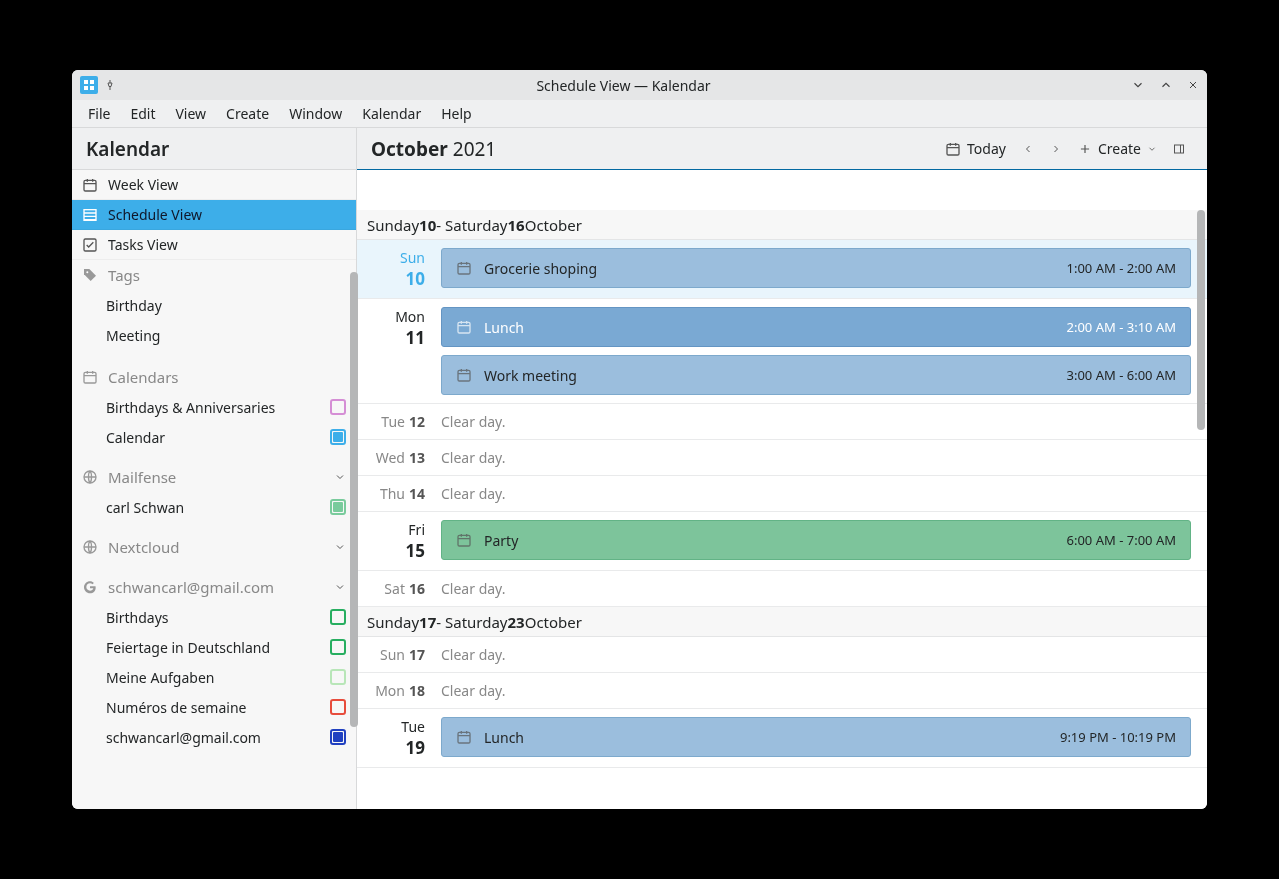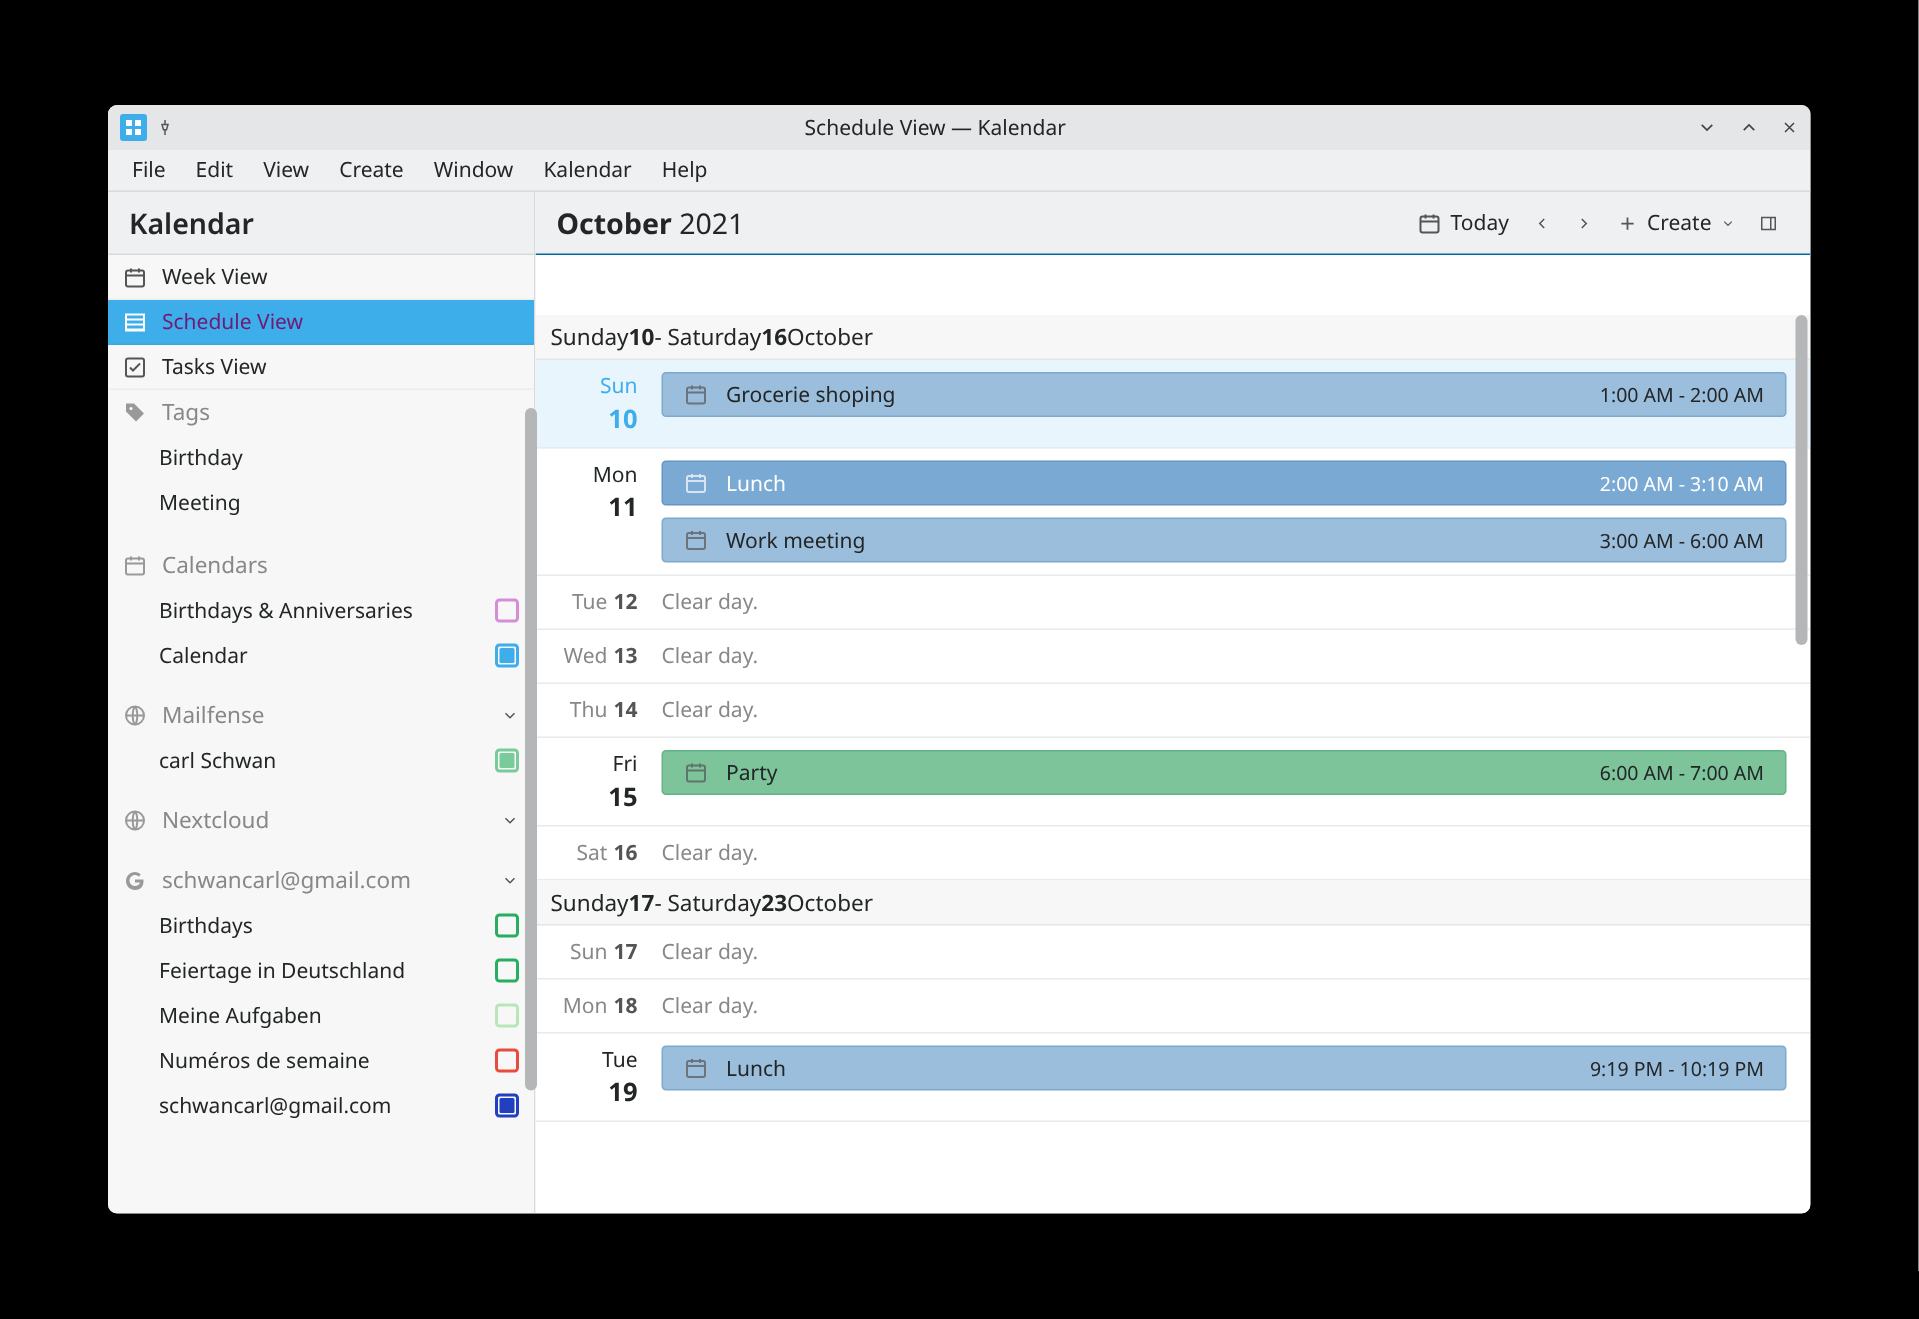--- a/index.html
+++ b/index.html
@@ -80,21 +80,21 @@
   height: 30px;
   display: flex;
   align-items: center;
   padding: 0 10px;
   gap: 10px;
   cursor: pointer;
   border-bottom: 1px solid rgba(0,0,0,0.04);
 }
 .nav-item.active {
   background: #3daee9;
-  color: #701a75;
+  color: #0f172a;
 }
 .nav-icon { width: 16px; display: inline-flex; justify-content: center; }
 .section-header {
   height: 30px;
   display: flex;
   align-items: center;
   padding: 0 10px;
   gap: 10px;
   color: #888;
   font-size: 15px;
@@ -171,21 +171,21 @@
 }
 .day-name { font-size: 14px; color: #232627; }
 .day-num { font-size: 17px; font-weight: 700; }
 .today .day-name, .today .day-num { color: #3daee9; }
 .clear-row .day-col { display:flex; gap:4px; align-items:baseline; justify-content:flex-end; color:#888;}
 .clear-row .day-col .day-num-inline { font-weight:700; color:#555;}
 .clear-row { min-height: 28px; align-items: center; }
 .events-col { flex: 1; display: flex; flex-direction: column; gap: 8px; padding-right: 6px;}
 .clear-text { color: #888; }
 .event-card {
-  height: 30px;
+  height: 40px;
   border-radius: 3px;
   display: flex;
   align-items: center;
   padding: 0 14px;
   gap: 12px;
   color: #232627;
   font-size: 14px;
 }
 .event-card.blue { background: #9bbedd; border:1px solid #7da9cc;}
 .event-card.blue2 { background: #7aa9d3; border:1px solid #6495c3; color:#fff;}

